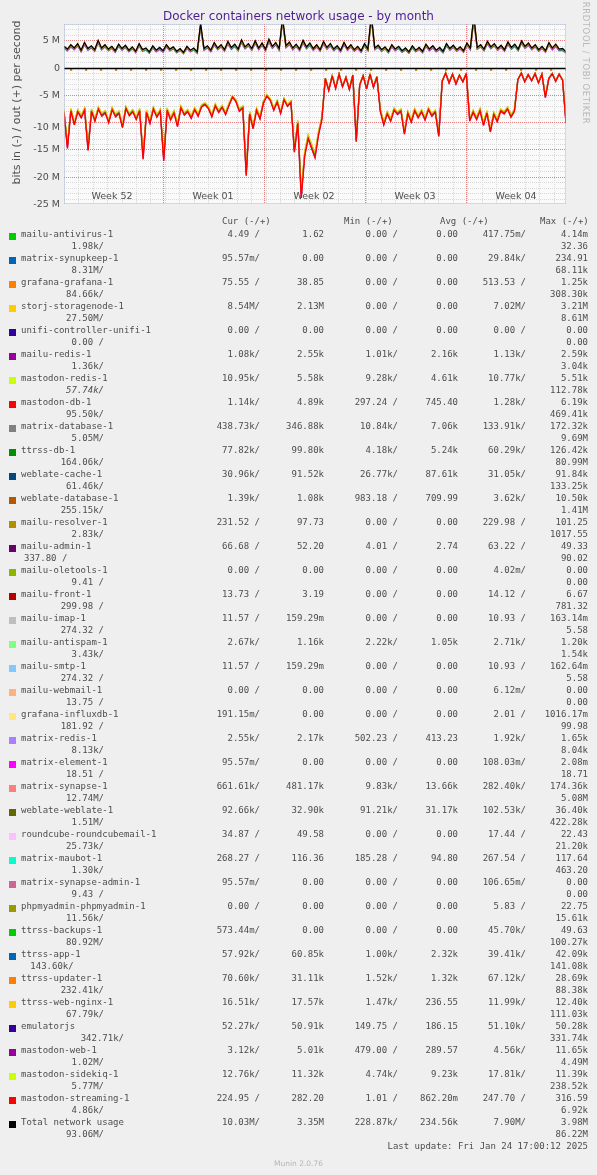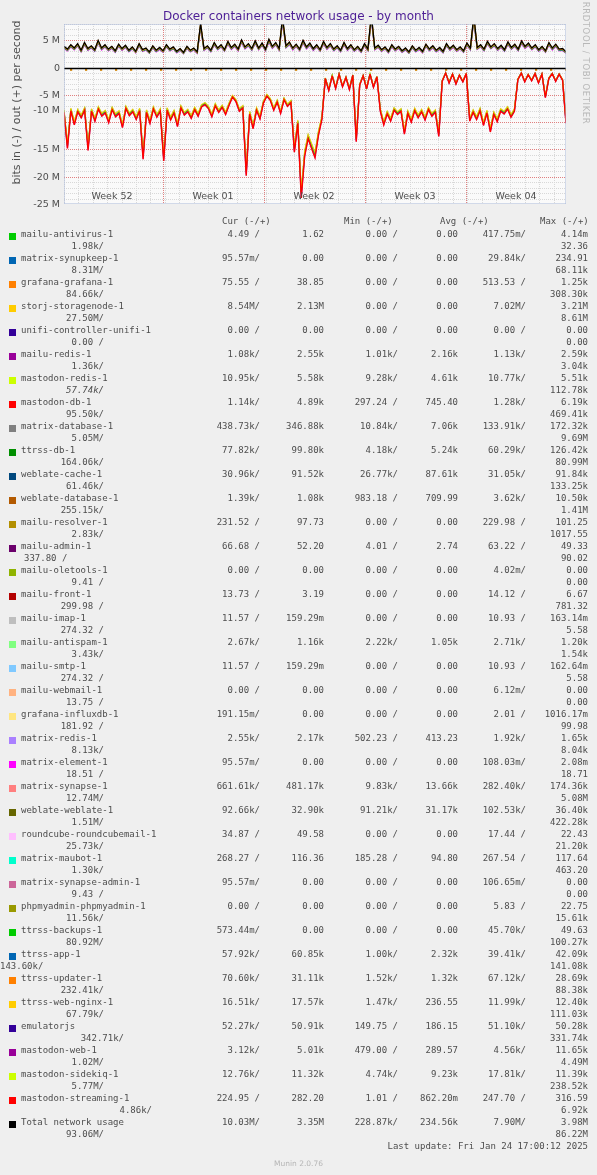--- a/index.html
+++ b/index.html
@@ -179,21 +179,21 @@
 <div id="graph-panel">
 
   <div id="graph-title">Docker containers network usage - by month</div>
   <div id="y-axis-label">bits in (-) / out (+) per second</div>
   <div id="watermark">RRDTOOL / TOBI OETIKER</div>
 
   <div id="ytick-col">
       <div class="ytick" style="top: 10.3636px;">5 M</div>
       <div class="ytick" style="top: 37.6364px;">0</div>
       <div class="ytick" style="top: 64.9091px;">-5 M</div>
-      <div class="ytick" style="top: 80px; margin-left: 45px;">-10 M</div>
+      <div class="ytick" style="top: 97px; margin-left: 45px;">-10 M</div>
       <div class="ytick" style="top: 119.455px;">-15 M</div>
       <div class="ytick" style="top: 146.727px;">-20 M</div>
       <div class="ytick" style="top: 174px;">-25 M</div>
     </div>
 
   <div id="plot-frame">
     <svg id="plot-svg" width="502" height="180" viewBox="0 0 502 180">
       <rect x="0" y="0" width="502" height="180" fill="#fafafa" stroke="none"></rect>
       <g id="grid-minor">
           <line x1="0" y1="175.5" x2="502" y2="175.5" stroke="#d8d8d8" stroke-width="1" stroke-dasharray="1,1"></line>
@@ -712,21 +712,21 @@
       </div>
       <div class="legend-row">
         <span class="swatch" style="background: rgb(0, 102, 179);"></span>
         <span class="lbl">ttrss-app-1</span>
         <span class="num c-cur-neg">57.92k/</span>
         <span class="num c-cur-pos">60.85k</span>
         <span class="num c-min-neg">1.00k/</span>
         <span class="num c-min-pos">2.32k</span>
         <span class="num c-avg-neg">39.41k/</span>
         <span class="num c-max-pos">42.09k</span>
-        <span class="num2 c-wrapL" style="text-align: left;">143.60k/</span>
+        <span class="num2 c-wrapL" style="text-align: center;">143.60k/</span>
         <span class="num2 c-wrapR">141.08k</span>
       </div>
       <div class="legend-row">
         <span class="swatch" style="background: rgb(255, 128, 0);"></span>
         <span class="lbl">ttrss-updater-1</span>
         <span class="num c-cur-neg">70.60k/</span>
         <span class="num c-cur-pos">31.11k</span>
         <span class="num c-min-neg">1.52k/</span>
         <span class="num c-min-pos">1.32k</span>
         <span class="num c-avg-neg">67.12k/</span>
@@ -784,21 +784,21 @@
       </div>
       <div class="legend-row">
         <span class="swatch" style="background: rgb(255, 0, 0);"></span>
         <span class="lbl">mastodon-streaming-1</span>
         <span class="num c-cur-neg">224.95 /</span>
         <span class="num c-cur-pos">282.20</span>
         <span class="num c-min-neg">1.01 /</span>
         <span class="num c-min-pos">862.20m</span>
         <span class="num c-avg-neg">247.70 /</span>
         <span class="num c-max-pos">316.59</span>
-        <span class="num2 c-wrapL" style="text-align: right; padding-left: 48px;">4.86k/</span>
+        <span class="num2 c-wrapL" style="text-align: right;">4.86k/</span>
         <span class="num2 c-wrapR">6.92k</span>
       </div>
       <div class="legend-row">
         <span class="swatch" style="background: rgb(0, 0, 0);"></span>
         <span class="lbl">Total network usage</span>
         <span class="num c-cur-neg">10.03M/</span>
         <span class="num c-cur-pos">3.35M</span>
         <span class="num c-min-neg">228.87k/</span>
         <span class="num c-min-pos">234.56k</span>
         <span class="num c-avg-neg">7.90M/</span>

